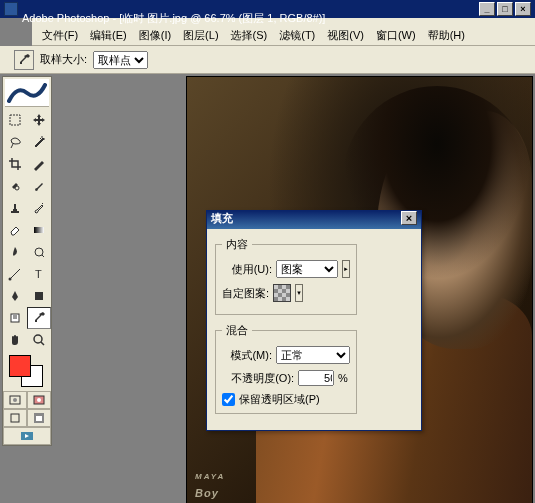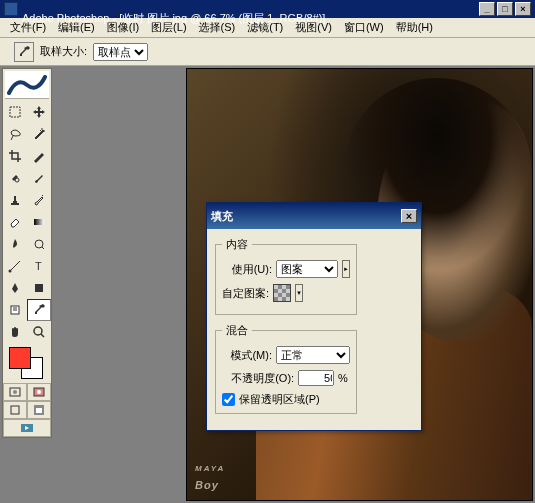--- a/index.html
+++ b/index.html
@@ -4,21 +4,21 @@
 <style>
 * { margin: 0; padding: 0; box-sizing: border-box; font-family: "SimSun", Arial, sans-serif; font-size: 11px; }
 body { background: #808080; width: 535px; height: 503px; overflow: hidden; position: relative; }
 
 .titlebar { background: linear-gradient(#0a246a, #0a246a); color: #fff; height: 18px; display: flex; align-items: center; padding: 0 4px; }
 .titlebar .icon { width: 14px; height: 14px; background: #2b579a; margin-right: 4px; border: 1px solid #15305c; }
 .titlebar .title { flex: 1; margin-top: 19px; }
 .titlebar .winbtns { display: flex; }
 .titlebar .winbtn { width: 16px; height: 14px; background: #c0c0c0; border: 1px solid #fff; border-right-color: #404040; border-bottom-color: #404040; margin-left: 2px; display: flex; align-items: center; justify-content: center; color: #000; font-size: 9px; font-family: Arial; font-weight: bold; }
 
-.menubar { background: #ece9d8; height: 20px; display: flex; align-items: flex-end; padding: 0 4px; border-bottom: 1px solid #aca899; }
+.menubar { background: #ece9d8; height: 28px; display: flex; align-items: flex-end; padding: 0 4px; border-bottom: 1px solid #aca899; margin-left: 32px; }
 .menubar .item { padding: 2px 6px; cursor: default; }
 
 .optionsbar { background: #ece9d8; height: 28px; display: flex; align-items: center; padding: 0 14px; border-bottom: 1px solid #aca899; gap: 6px; }
 .optionsbar .toolicon { width: 20px; height: 20px; background: #ece9d8; border: 1px solid #808080; display: flex; align-items: center; justify-content: center; }
 .optionsbar .label { color: #000; }
 .optionsbar select { height: 18px; font-size: 11px; }
 
 .workspace { position: relative; height: calc(100% - 66px); background: #808080; }
 
 .toolbox { position: absolute; left: 2px; top: 2px; width: 50px; background: #ece9d8; border: 1px solid #716f64; }
@@ -35,21 +35,21 @@
 
 .canvas-window { position: absolute; left: 186px; top: 2px; right: 2px; bottom: 2px; background: #3b2f20; border: 1px solid #000; overflow: hidden; }
 .canvas-image { position: absolute; inset: 0; background: radial-gradient(ellipse at 65% 25%, #1a1410 0%, #261c10 20%, transparent 45%), linear-gradient(135deg, #5a4628 0%, #3b2a16 40%, #221609 70%, #1a0f05 100%); }
 .canvas-image .face { position: absolute; left: 55%; top: 8%; width: 45%; height: 55%; background: radial-gradient(ellipse at 40% 40%, #d4b896 0%, #b89470 30%, #4a3520 65%, transparent 80%); border-radius: 50% 30% 40% 50%; }
 .canvas-image .hair { position: absolute; left: 45%; top: 2%; width: 55%; height: 45%; background: radial-gradient(ellipse at 50% 30%, #0a0805 0%, #1a1008 40%, transparent 70%); border-radius: 50%; }
 .canvas-image .robe { position: absolute; left: 20%; top: 50%; width: 80%; height: 50%; background: linear-gradient(100deg, #7a4a20 0%, #9b5a28 30%, #5a3515 60%, #3a2010 100%); border-radius: 30% 20% 0 0; }
 .canvas-image .watermark { position: absolute; left: 8px; bottom: 6px; color: #b0a890; font-family: Georgia, serif; font-size: 18px; font-style: italic; letter-spacing: 1px; font-weight: bold; }
 .canvas-image .watermark .small { font-size: 8px; display: block; letter-spacing: 2px; }
 
 .dialog { position: absolute; left: 206px; top: 136px; width: 216px; background: #ece9d8; border: 1px solid #0a246a; box-shadow: 2px 2px 4px rgba(0,0,0,0.3); }
-.dialog .dlg-titlebar { background: linear-gradient(#0a246a,#3a6ea5); color: #fff; height: 26px; display: flex; align-items: center; padding: 0 4px; }
+.dialog .dlg-titlebar { background: linear-gradient(#0a246a,#3a6ea5); color: #fff; height: 18px; display: flex; align-items: flex-start; padding: 0 4px; }
 .dialog .dlg-titlebar .t { flex: 1; font-weight: bold; }
 .dialog .dlg-titlebar .closebtn { width: 16px; height: 14px; background: #c0c0c0; border: 1px solid #fff; border-right-color:#404040; border-bottom-color:#404040; display:flex;align-items:center;justify-content:center;color:#000;font-weight:bold;font-family:Arial; }
 .dialog .body { padding: 8px; position: relative; }
 .dialog .btncol { position: absolute; right: 8px; top: 8px; width: 48px; }
 .dialog .btncol button { width: 100%; height: 20px; margin-bottom: 4px; background: #ece9d8; border: 1px solid #716f64; cursor: pointer; }
 .dialog fieldset { border: 1px solid #aca899; margin-bottom: 8px; padding: 8px 6px 6px 6px; width: 142px; }
 .dialog legend { padding: 0 4px; }
 .dialog .row { display: flex; align-items: center; margin-bottom: 6px; gap: 4px; justify-content: center; }
 .dialog .row label { text-align: right; }
 .dialog select { height: 18px; flex: 1; }

